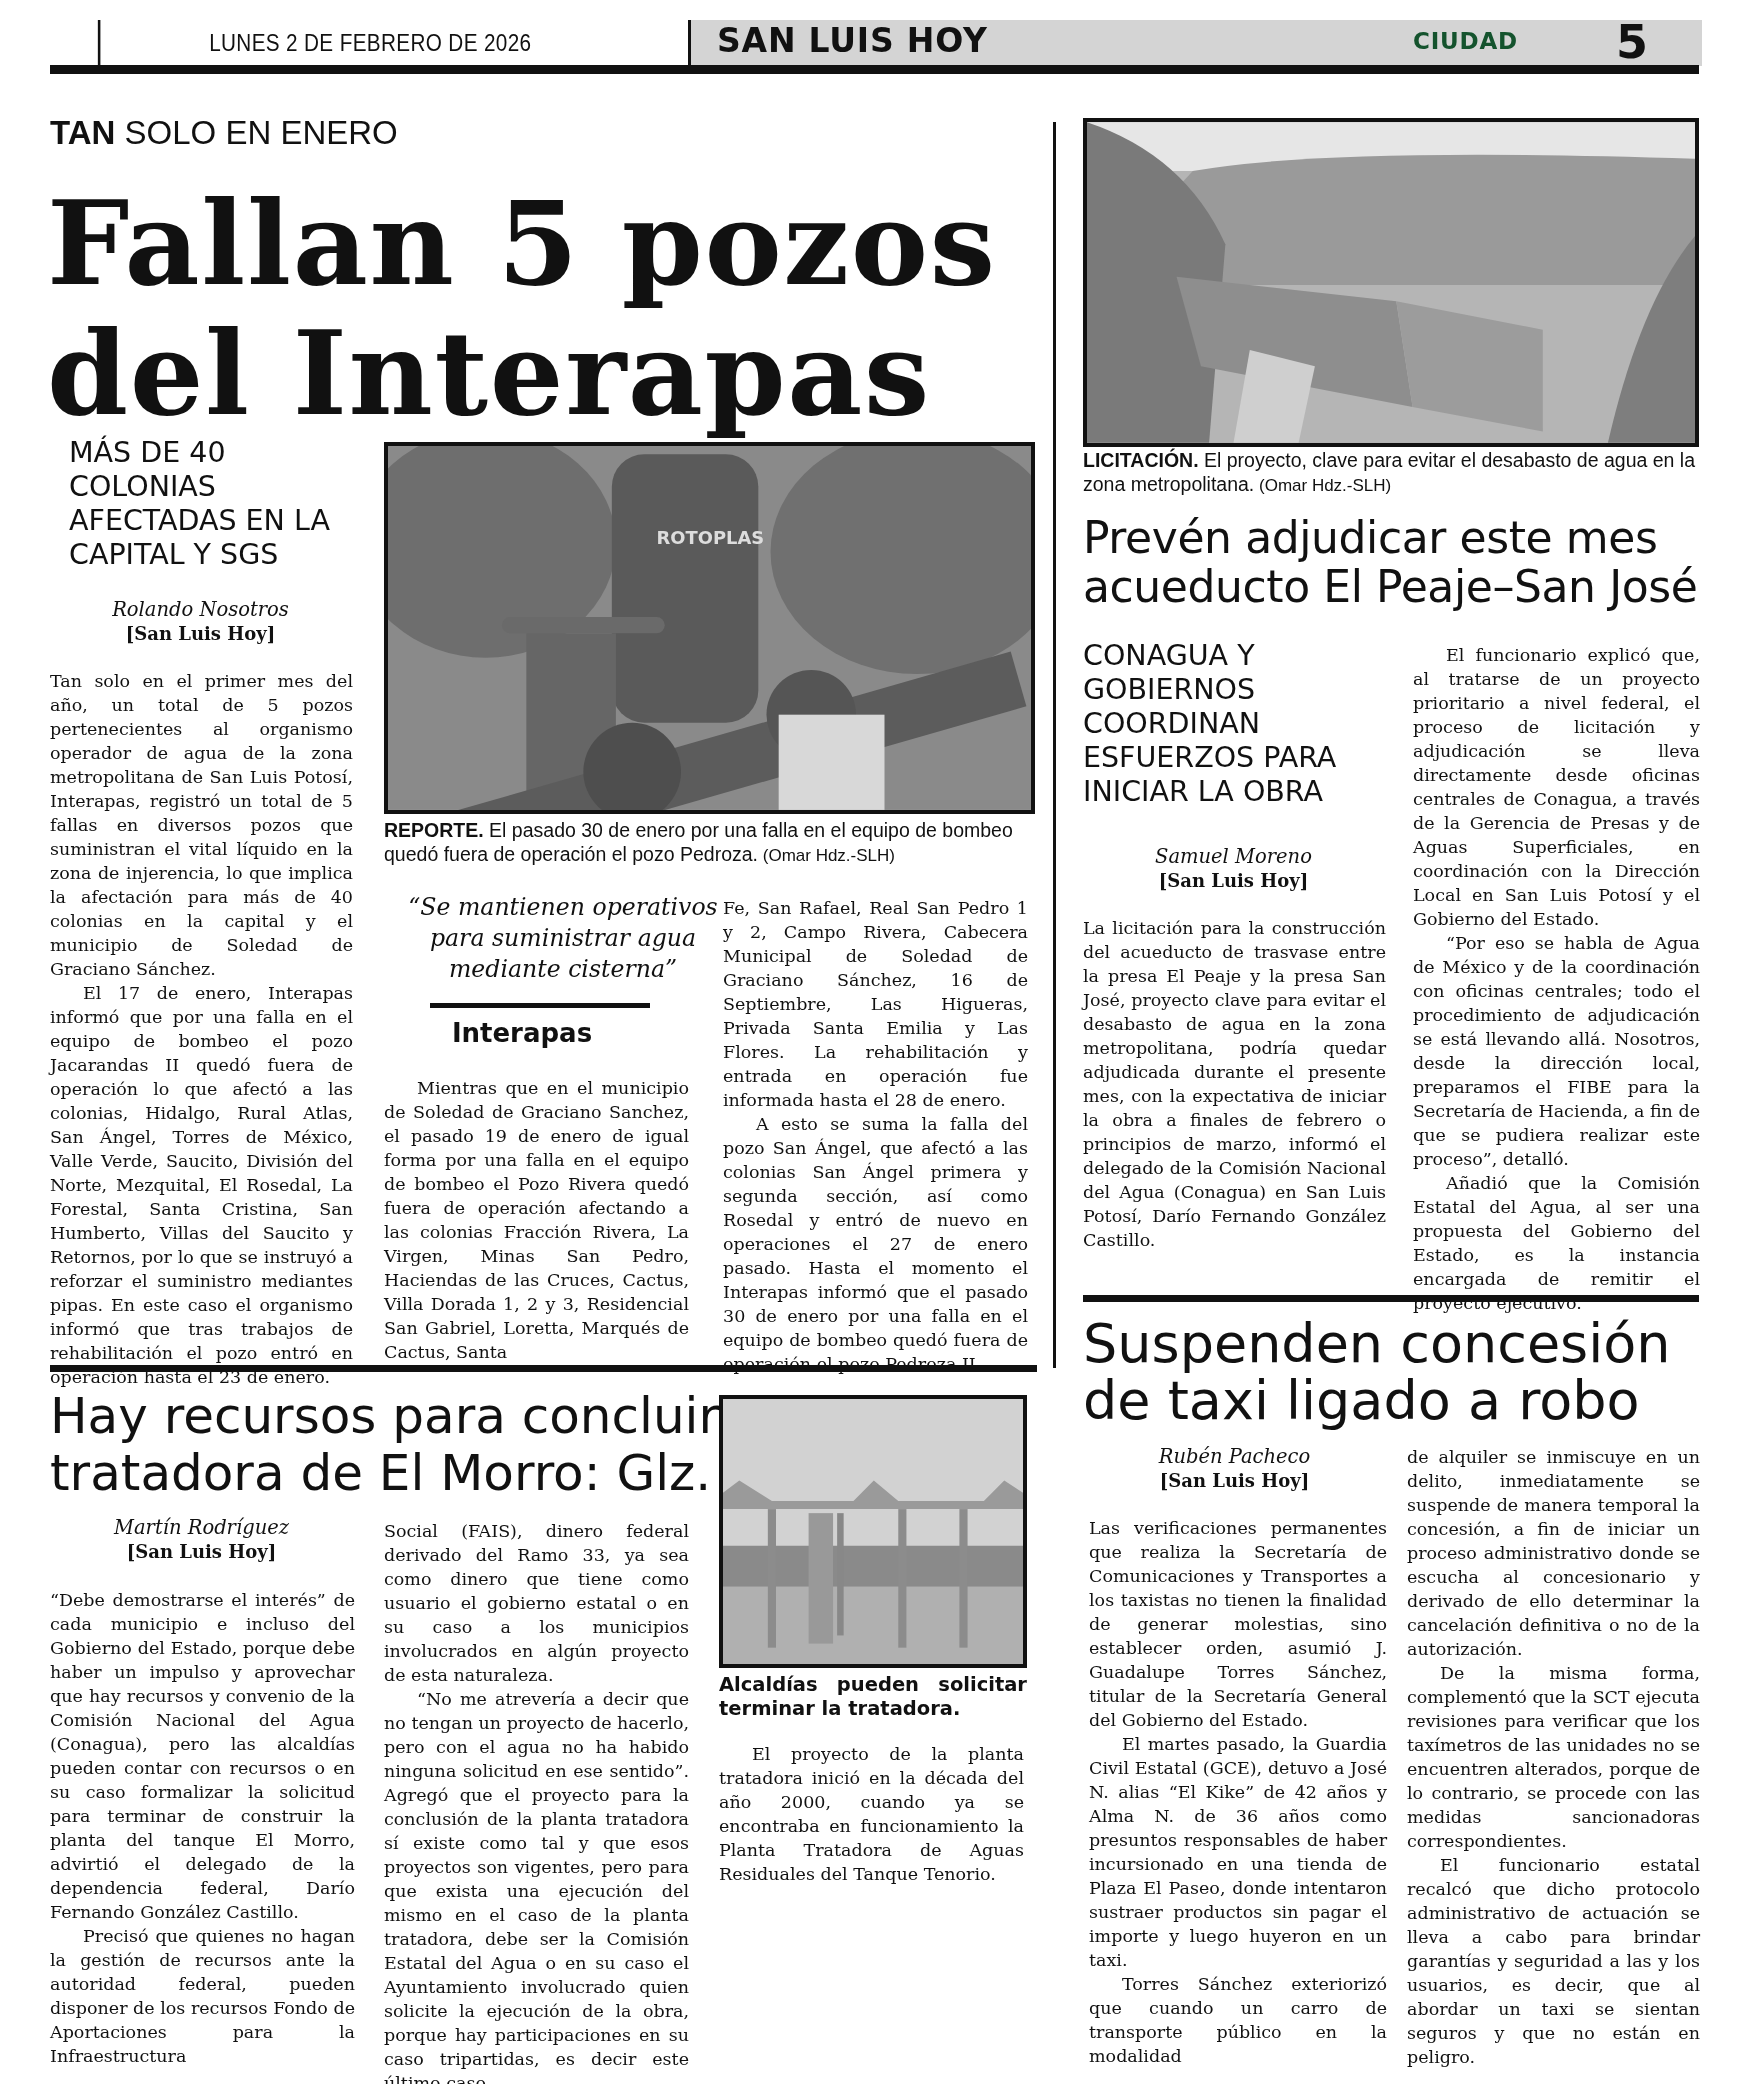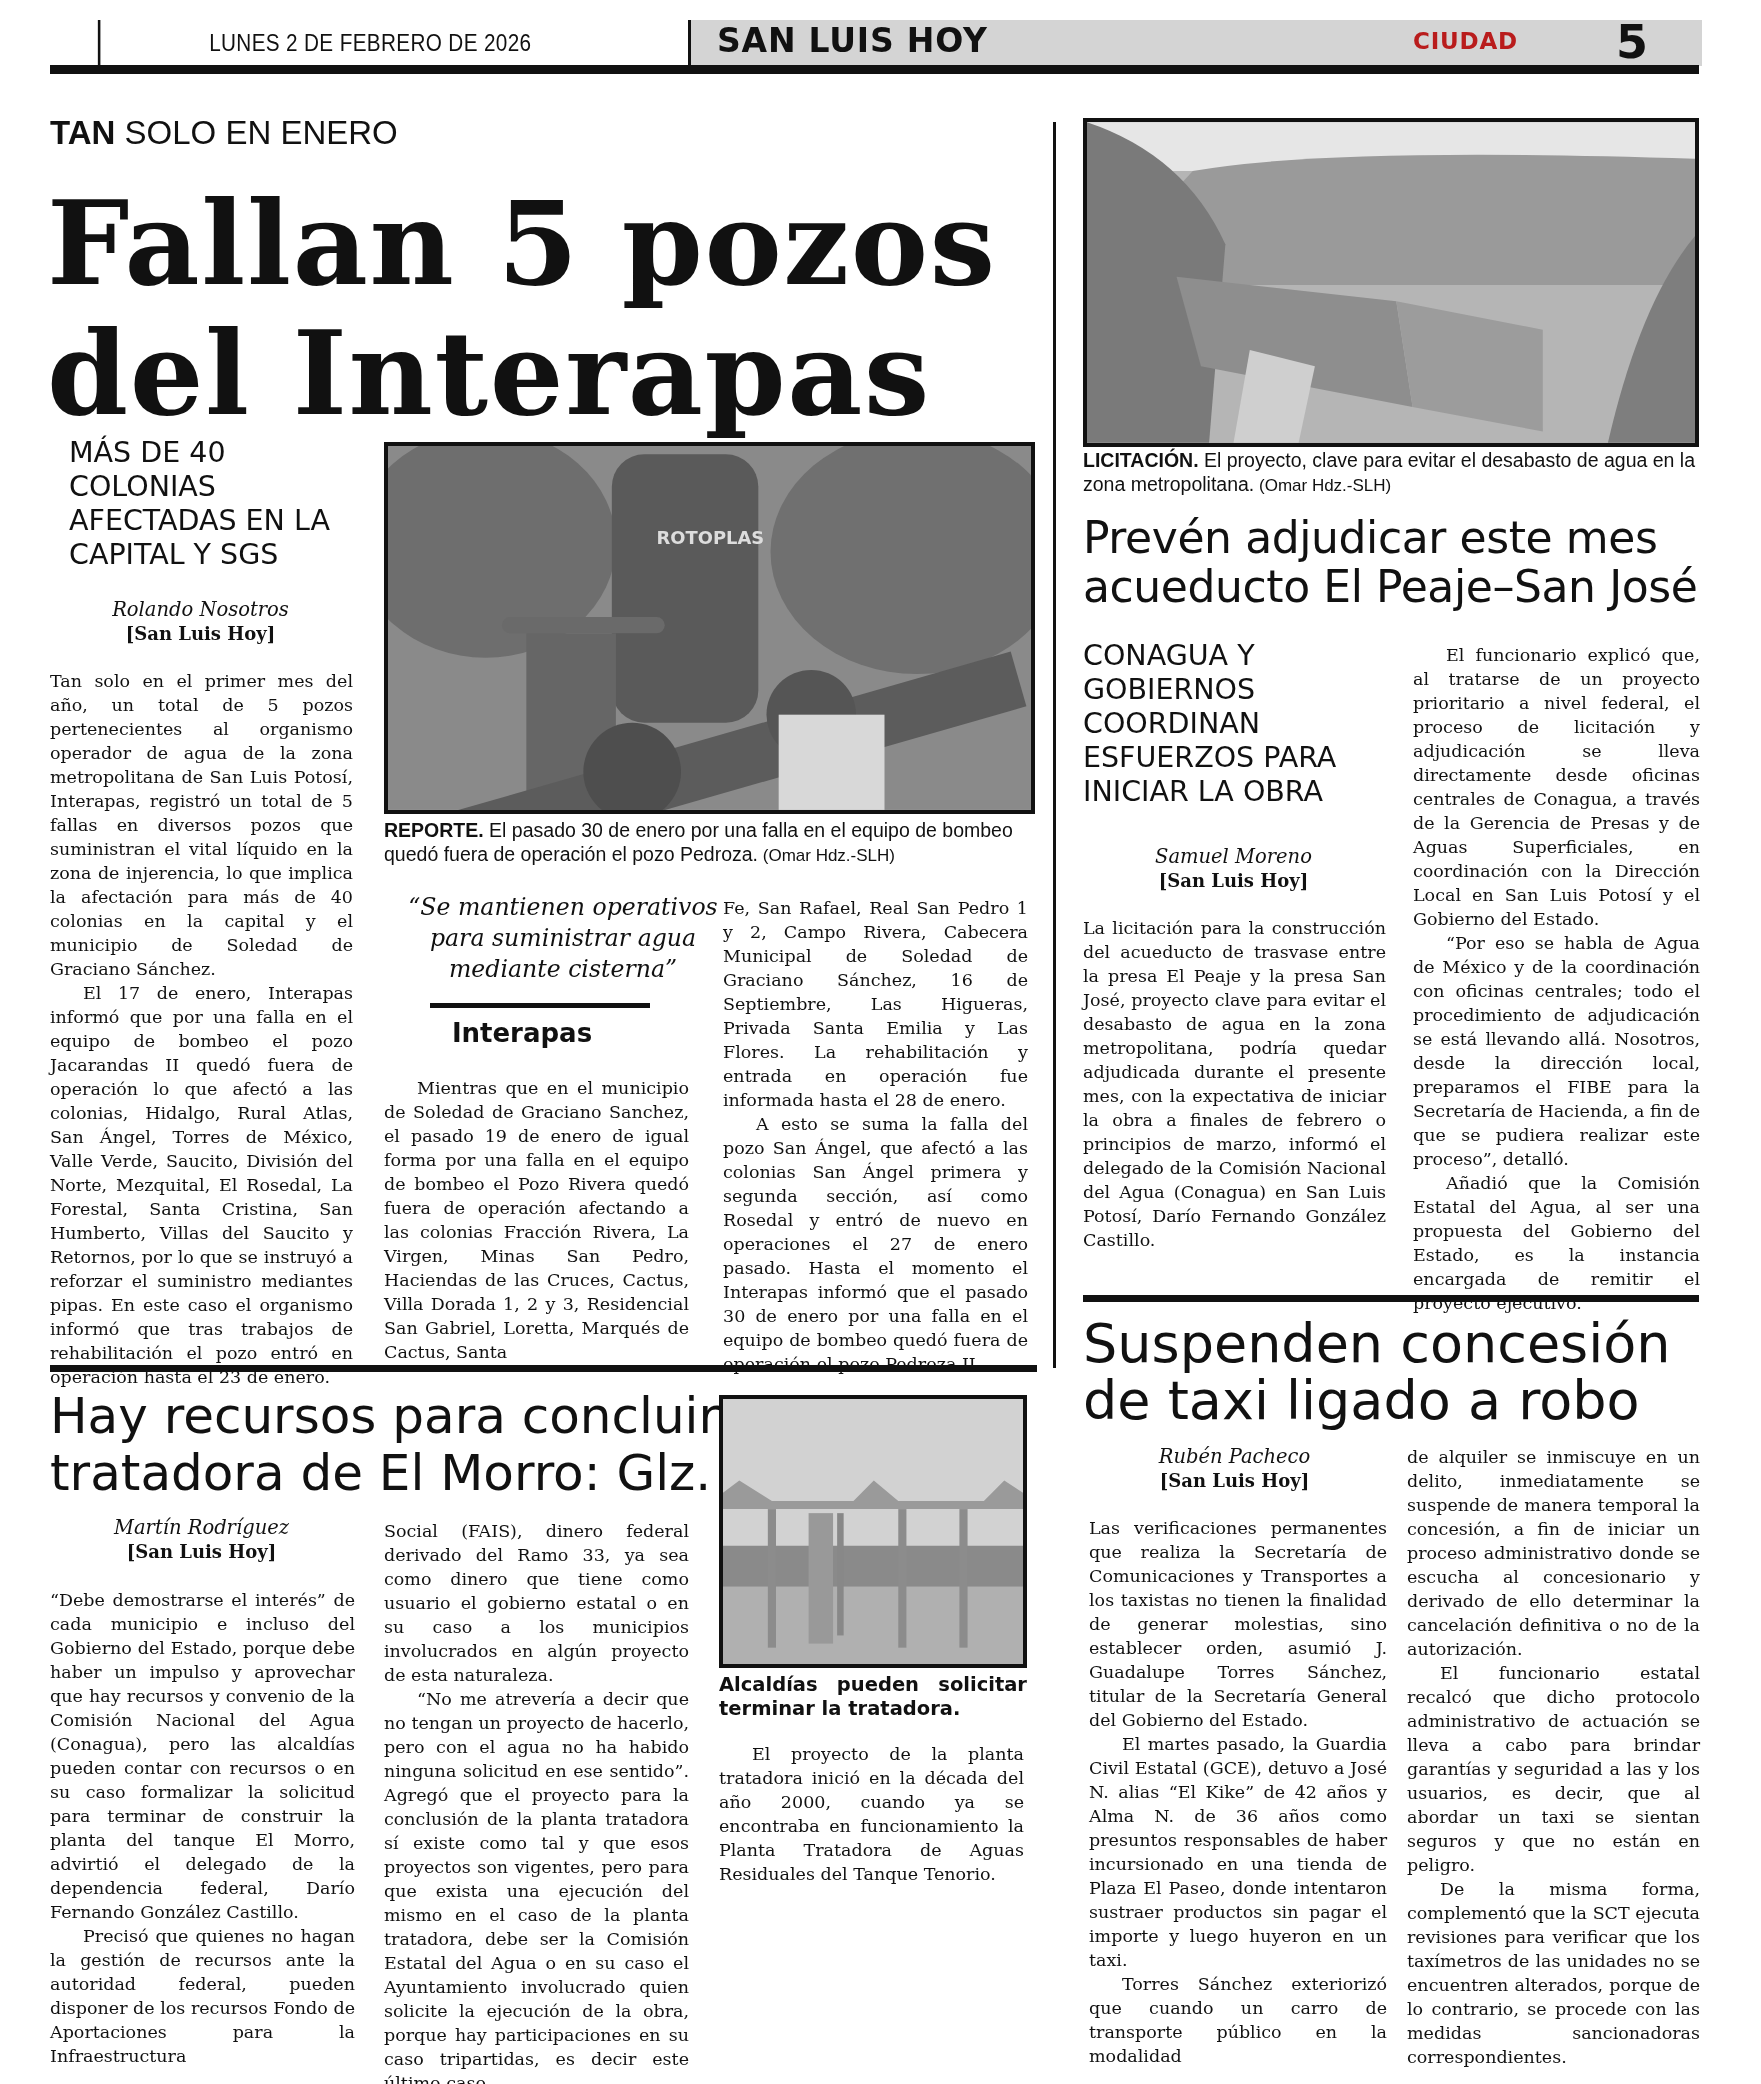--- a/index.html
+++ b/index.html
@@ -2,21 +2,21 @@
 <html style="font-size:13px"><head>
 <meta charset="utf-8">
 <style>
   html, body { margin:0; padding:0; background:#fff; }
   body { width:1761px; height:2084px; position:relative; overflow:hidden; color:#111; font-family:"DejaVu Serif", serif; }
   .abs { position:absolute; }
   
   .hdr-date { left:50px; top:19.5px; width:635px; height:46px; border-left:3.3px solid #111; display:flex; align-items:center; justify-content:center; font-family:"Liberation Sans", sans-serif; font-size:24.4px; letter-spacing:0.4px; transform:scaleX(0.85); transform-origin:center; }
   .hdr-band { left:688px; top:19.5px; width:1011px; height:46px; background:#d4d4d4; border-left:3.3px solid #111; }
   .hdr-brand { left:717px; top:21px; font-family:"DejaVu Sans", sans-serif; font-weight:bold; font-size:33px; letter-spacing:0.8px; }
-  .hdr-section { left:1413px; top:28px; font-family:"DejaVu Sans", sans-serif; font-weight:bold; font-size:23px; color:#b91c1c; letter-spacing:0.8px; }
+  .hdr-section { left:1413px; top:28px; font-family:"DejaVu Sans", sans-serif; font-weight:bold; font-size:23px; color:#14532d; letter-spacing:0.8px; }
   .hdr-page { left:1616px; top:14.7px; font-family:"DejaVu Sans", sans-serif; font-weight:bold; font-size:46px; }
   .hdr-rule { left:50px; top:65px; width:1649px; height:9px; background:#111; }
   
   .kicker { left:50px; top:114px; font-family:"Liberation Sans", sans-serif; font-size:33px; }
   .kicker b { font-weight:bold; }
   .headline-main { left:47px; top:178px; width:1002px; font-family:"DejaVu Serif", serif; font-weight:bold; font-size:116px; line-height:130px; letter-spacing:1.6px; }
   .vrule { left:1053px; top:122px; width:3.3px; height:1246px; background:#111; }
   
   .deck { font-family:"DejaVu Sans", sans-serif; font-size:28.5px; line-height:34px; font-weight:normal; }
   .byline { text-align:center; font-style:italic; font-size:19.5px; line-height:24.4px; font-family:"DejaVu Serif", serif; }
@@ -161,16 +161,16 @@
   <span>Rubén Pacheco</span>
   <b>[San Luis Hoy]</b>
 </div>
 <div class="abs body" style="left:1089px;top:1516px;width:298px;">
   <p class="first">Las verificaciones permanentes que realiza la Secretaría de Comunicaciones y Transportes a los taxistas no tienen la finalidad de generar molestias, sino establecer orden, asumió J. Guadalupe Torres Sánchez, titular de la Secretaría General del Gobierno del Estado.</p>
   <p>El martes pasado, la Guardia Civil Estatal (GCE), detuvo a José N. alias “El Kike” de 42 años y Alma N. de 36 años como presuntos responsables de haber incursionado en una tienda de Plaza El Paseo, donde intentaron sustraer productos sin pagar el importe y luego huyeron en un taxi.</p>
   <p>Torres Sánchez exteriorizó que cuando un carro de transporte público en la modalidad</p>
 </div>
 <div class="abs body" style="left:1407px;top:1445px;width:293px;">
   <p class="first">de alquiler se inmiscuye en un delito, inmediatamente se suspende de manera temporal la concesión, a fin de iniciar un proceso administrativo donde se escucha al concesionario y derivado de ello determinar la cancelación definitiva o no de la autorización.</p>
+  <p>De la misma forma, complementó que la SCT ejecuta revisiones para verificar que los taxímetros de las unidades no se encuentren alterados, porque de lo contrario, se procede con las medidas sancionadoras correspondientes.</p>
   <p>El funcionario estatal recalcó que dicho protocolo administrativo de actuación se lleva a cabo para brindar garantías y seguridad a las y los usuarios, es decir, que al abordar un taxi se sientan seguros y que no están en peligro.</p>
-  <p>De la misma forma, complementó que la SCT ejecuta revisiones para verificar que los taxímetros de las unidades no se encuentren alterados, porque de lo contrario, se procede con las medidas sancionadoras correspondientes.</p>
 </div>
 
 
 </body></html>

